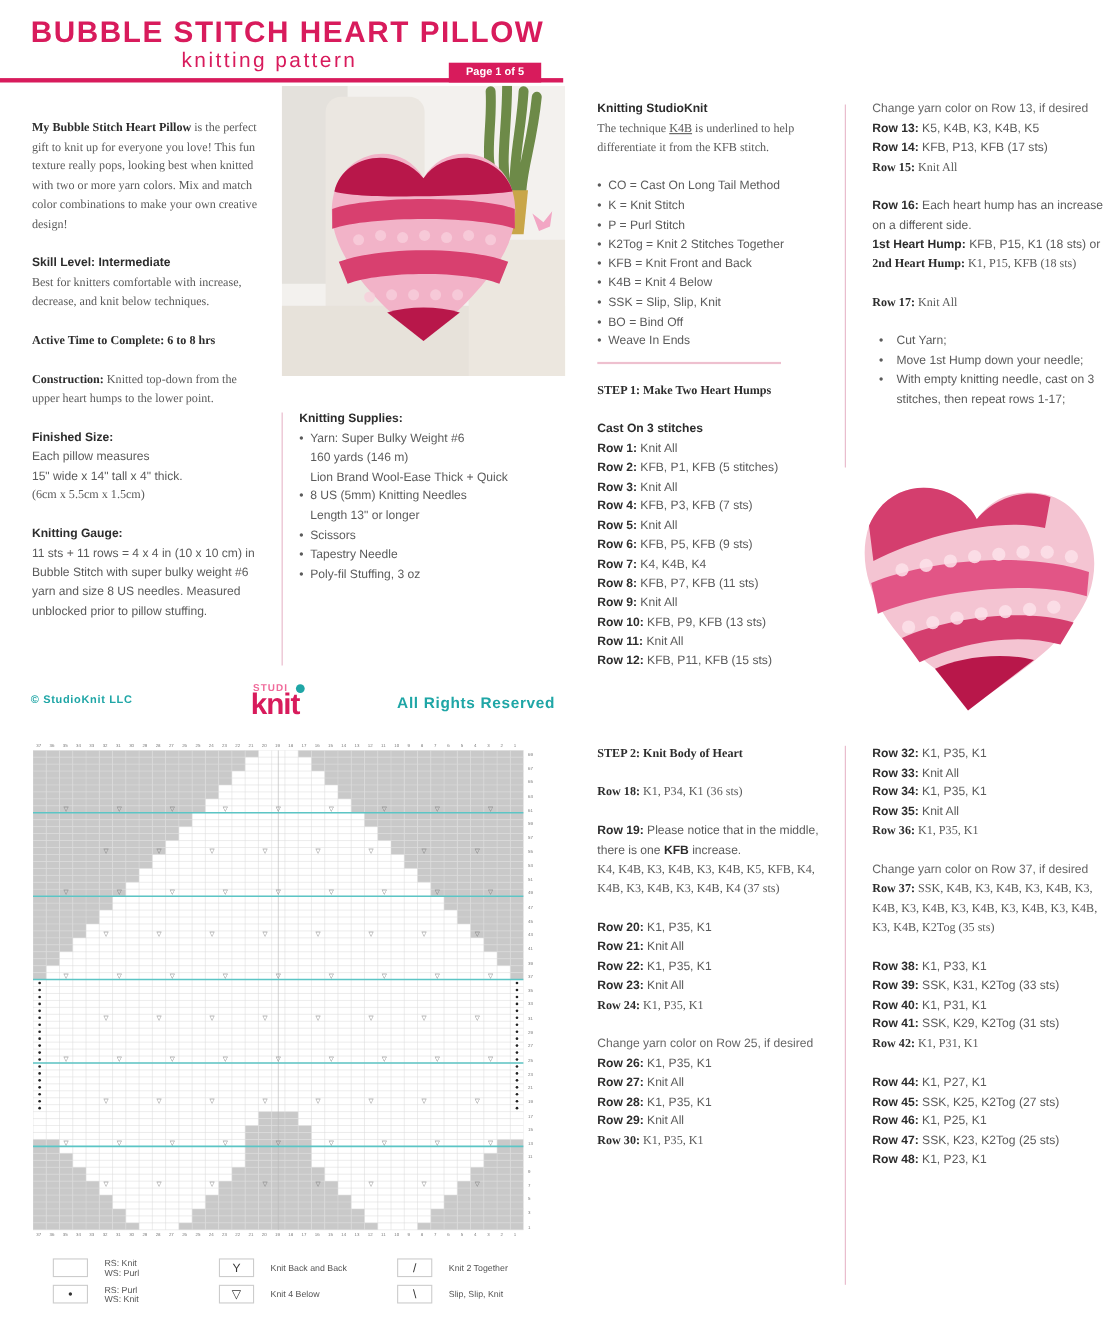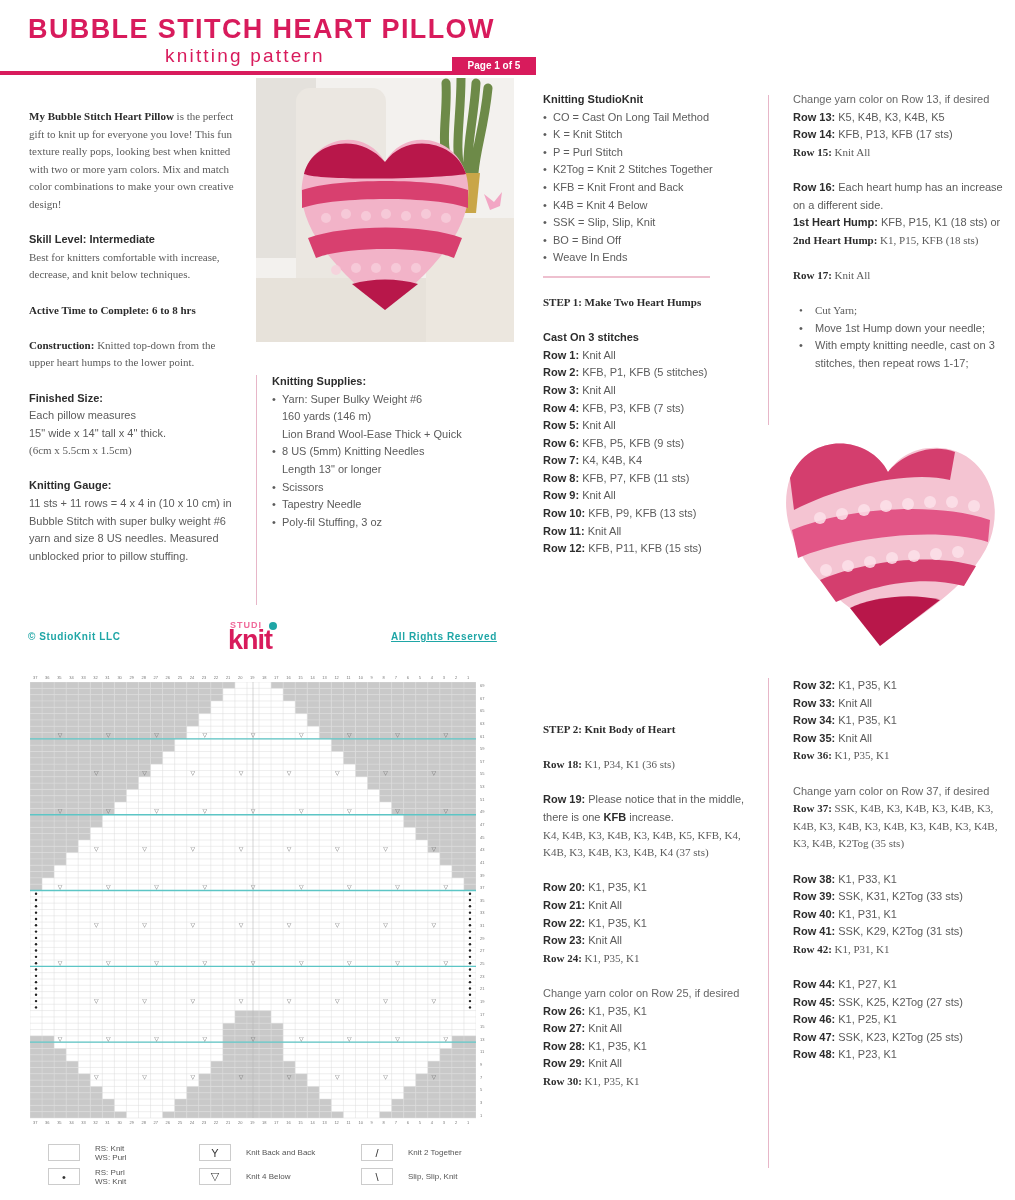--- a/index.html
+++ b/index.html
@@ -1,34 +1,34 @@
 <!DOCTYPE html>
 <html><head>
 <meta charset="utf-8">
 <style>
   * { box-sizing: border-box; margin: 0; padding: 0; }
   body { width: 1015px; height: 1200px; background: #ffffff; font-family: "Liberation Sans", sans-serif; color: #555; position: relative; overflow: hidden; }
   .abs { position: absolute; }
   .title { left: 28px; top: 14px; font-size: 27px; font-weight: bold; color: #d81b5c; letter-spacing: 1.4px; white-space: nowrap; }
   .subtitle { left: 165px; top: 45px; font-size: 19px; color: #d81b5c; letter-spacing: 2.2px; }
   .header-rule { left: 0; top: 71px; width: 512px; height: 4px; background: #d81b5c; }
-  .page-badge { left: 452px; top: 57px; width: 84px; height: 18px; background: #d81b5c; color: #fff; font-size: 10px; font-weight: bold; text-align: center; line-height: 18px; }
+  .page-badge { left: 408px; top: 57px; width: 84px; height: 18px; background: #d81b5c; color: #fff; font-size: 10px; font-weight: bold; text-align: center; line-height: 18px; }
   .txt { font-size: 11px; line-height: 17.6px; color: #5b5b5b; }
   .txt b, .lbl { color: #2d2d2d; font-weight: bold; }
   .para { margin-bottom: 17.6px; font-family: Liberation Serif, serif; }
   .ul { text-decoration: underline; }
   .ital { color: #666; }
   .bullets li { list-style: none; position: relative; padding-left: 10px; }
   .bullets li::before { content: "•"; position: absolute; left: 0; }
   .bullets li.cont::before { content: ""; }
   .vdiv { width: 1px; background: #e7b6c8; }
   .hdiv-pink { height: 2px; background: #eec0cf; }
   .photo { overflow: hidden; }
   .footer-left { left: 28px; top: 631px; font-size: 10px; font-weight: bold; color: #1fa6a6; letter-spacing: 0.6px; }
-  .footer-right { left: 391px; top: 631px; font-size: 10px; font-weight: bold; color: #1fa6a6; letter-spacing: 0.6px; text-decoration: underline; }
+  .footer-right { left: 361px; top: 631px; font-size: 14px; font-weight: bold; color: #1fa6a6; letter-spacing: 0.6px; }
   .logo-studio { left: 230px; top: 620px; font-size: 9px; font-weight: bold; color: #f06a9a; letter-spacing: 1px; }
   .logo-knit { left: 228px; top: 625px; font-size: 27px; font-weight: bold; color: #d81b5c; letter-spacing: -1px; }
   .logo-dot { left: 269px; top: 622px; width: 8px; height: 8px; border-radius: 50%; background: #1fa6a6; }
   .chart-wrap { left: 30px; top: 682px; }
   .legend-box { width: 32px; height: 17px; border: 1px solid #ccc; background: #fff; display: flex; align-items: center; justify-content: center; font-size: 11px; color: #333; }
   .legend-label { font-size: 8px; line-height: 9px; color: #555; }
   .col-tick { font-size: 4px; color: #777; }
 </style>
 </head>
 <body>
@@ -97,20 +97,21 @@
     <li>8 US (5mm) Knitting Needles</li>
     <li class="cont">Length 13" or longer</li>
     <li>Scissors</li>
     <li>Tapestry Needle</li>
     <li>Poly-fil Stuffing, 3 oz</li>
   </ul>
 </div>
 
 <div class="abs txt" style="left:543px;top:91px;width:215px;">
   <p class="lbl">Knitting StudioKnit</p>
+  <p class="para"><span>The technique </span><span class="ul">K4B</span><span> is underlined to help differentiate it from the KFB stitch.</span></p>
   <ul class="bullets">
     <li>CO = Cast On Long Tail Method</li>
     <li>K = Knit Stitch</li>
     <li>P = Purl Stitch</li>
     <li>K2Tog = Knit 2 Stitches Together</li>
     <li>KFB = Knit Front and Back</li>
     <li>K4B = Knit 4 Below</li>
     <li>SSK = Slip, Slip, Knit</li>
     <li>BO = Bind Off</li>
     <li>Weave In Ends</li>
@@ -139,21 +140,21 @@
 <div class="abs txt" style="left:793px;top:91px;width:215px;">
   <p class="ital">Change yarn color on Row 13, if desired</p>
   <p><b>Row 13:</b> <span>K5, K4B, K3, K4B, K5</span></p>
   <p><b>Row 14:</b> <span>KFB, P13, KFB (17 sts)</span></p>
   <p class="para"><b>Row 15:</b> <span>Knit All</span></p>
   <p><b>Row 16:</b><span> Each heart hump has an increase on a different side.</span></p>
   <p><b>1st Heart Hump:</b><span> KFB, P15, K1 (18 sts) or</span></p>
   <p class="para"><b>2nd Heart Hump:</b><span> K1, P15, KFB (18 sts)</span></p>
   <p class="para"><b>Row 17:</b><span> Knit All</span></p>
   <ul class="bullets" style="padding-left:6px;">
-    <li style="padding-left:16px;font-family:Liberation Serif, serif;">Cut Yarn;</li>
+    <li style="padding-left:16px;">Cut Yarn;</li>
     <li style="padding-left:16px;">Move 1st Hump down your needle;</li>
     <li style="padding-left:16px;">With empty knitting needle, cast on 3 stitches, then repeat rows 1-17;</li>
   </ul>
 </div>
 
 <div class="abs" style="left:780px;top:430px;width:220px;height:220px;">
   <svg width="220" height="220" viewBox="0 0 220 220">
     <path d="M108 42 C90 6 30 0 10 48 C-4 90 20 140 70 178 C86 192 96 205 100 216 C130 190 190 160 210 110 C226 64 200 20 160 18 C134 16 118 28 108 42Z" fill="#f4c4d2"></path>
     <path d="M10 48 C30 0 90 6 108 42 C120 26 150 12 175 22 L170 50 C130 40 60 56 14 80Z" fill="#d43e6e"></path>
     <path d="M12 100 C60 80 150 70 210 90 L208 112 C150 95 60 110 18 128Z" fill="#e25586"></path>
@@ -1390,21 +1391,21 @@
   <div class="abs legend-box" style="left:151px;top:0;">Y</div>
   <div class="abs legend-label" style="left:198px;top:4px;">Knit Back and Back</div>
   <div class="abs legend-box" style="left:151px;top:24px;">▽</div>
   <div class="abs legend-label" style="left:198px;top:28px;">Knit 4 Below</div>
   <div class="abs legend-box" style="left:313px;top:0;">/</div>
   <div class="abs legend-label" style="left:360px;top:4px;">Knit 2 Together</div>
   <div class="abs legend-box" style="left:313px;top:24px;">\</div>
   <div class="abs legend-label" style="left:360px;top:28px;">Slip, Slip, Knit</div>
 </div>
 
-<div class="abs txt" style="left:543px;top:677px;width:220px;margin-top:44px;">
+<div class="abs txt" style="left:543px;top:677px;width:220px;">
   <p class="lbl para">STEP 2: Knit Body of Heart</p>
   <p class="para"><b>Row 18:</b><span> K1, P34, K1 (36 sts)</span></p>
   <p><b>Row 19:</b><span> Please notice that in the middle, there is one </span><b>KFB</b><span> increase.</span></p>
   <p class="para">K4, K4B, K3, K4B, K3, K4B, K5, KFB, K4, K4B, K3, K4B, K3, K4B, K4 (37 sts)</p>
   <p><b>Row 20:</b><span> K1, P35, K1</span></p>
   <p><b>Row 21:</b><span> Knit All</span></p>
   <p><b>Row 22:</b><span> K1, P35, K1</span></p>
   <p><b>Row 23:</b><span> Knit All</span></p>
   <p class="para"><b>Row 24:</b><span> K1, P35, K1</span></p>
   <p class="ital">Change yarn color on Row 25, if desired</p>

